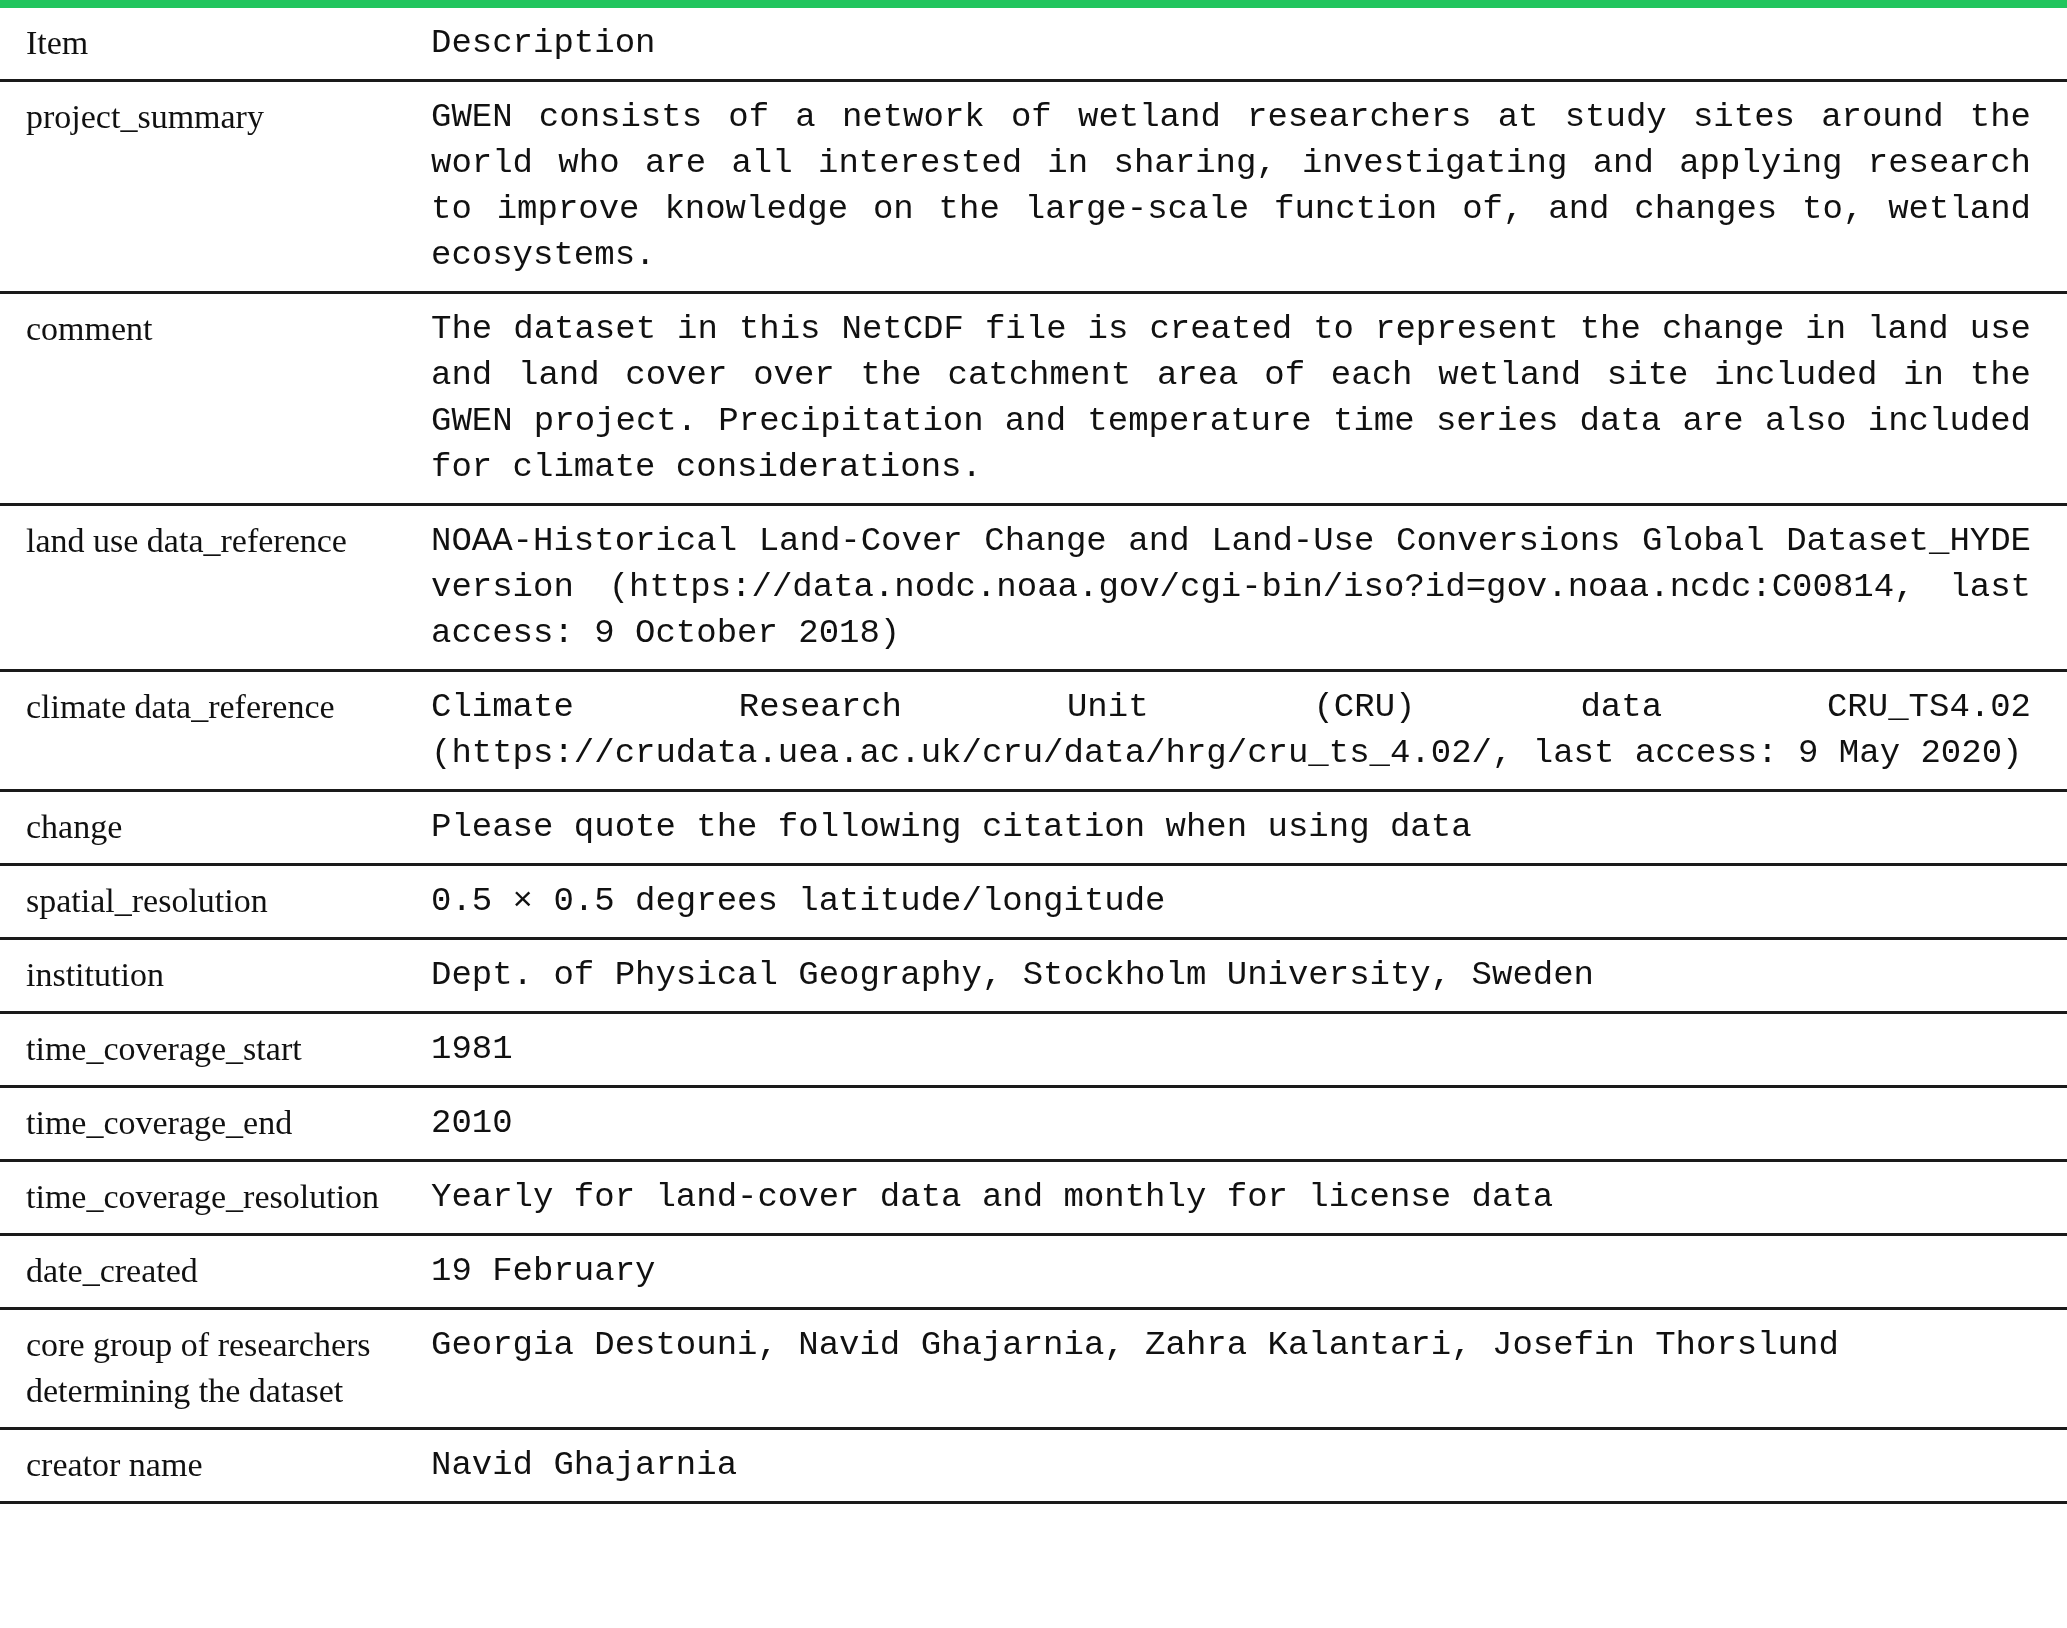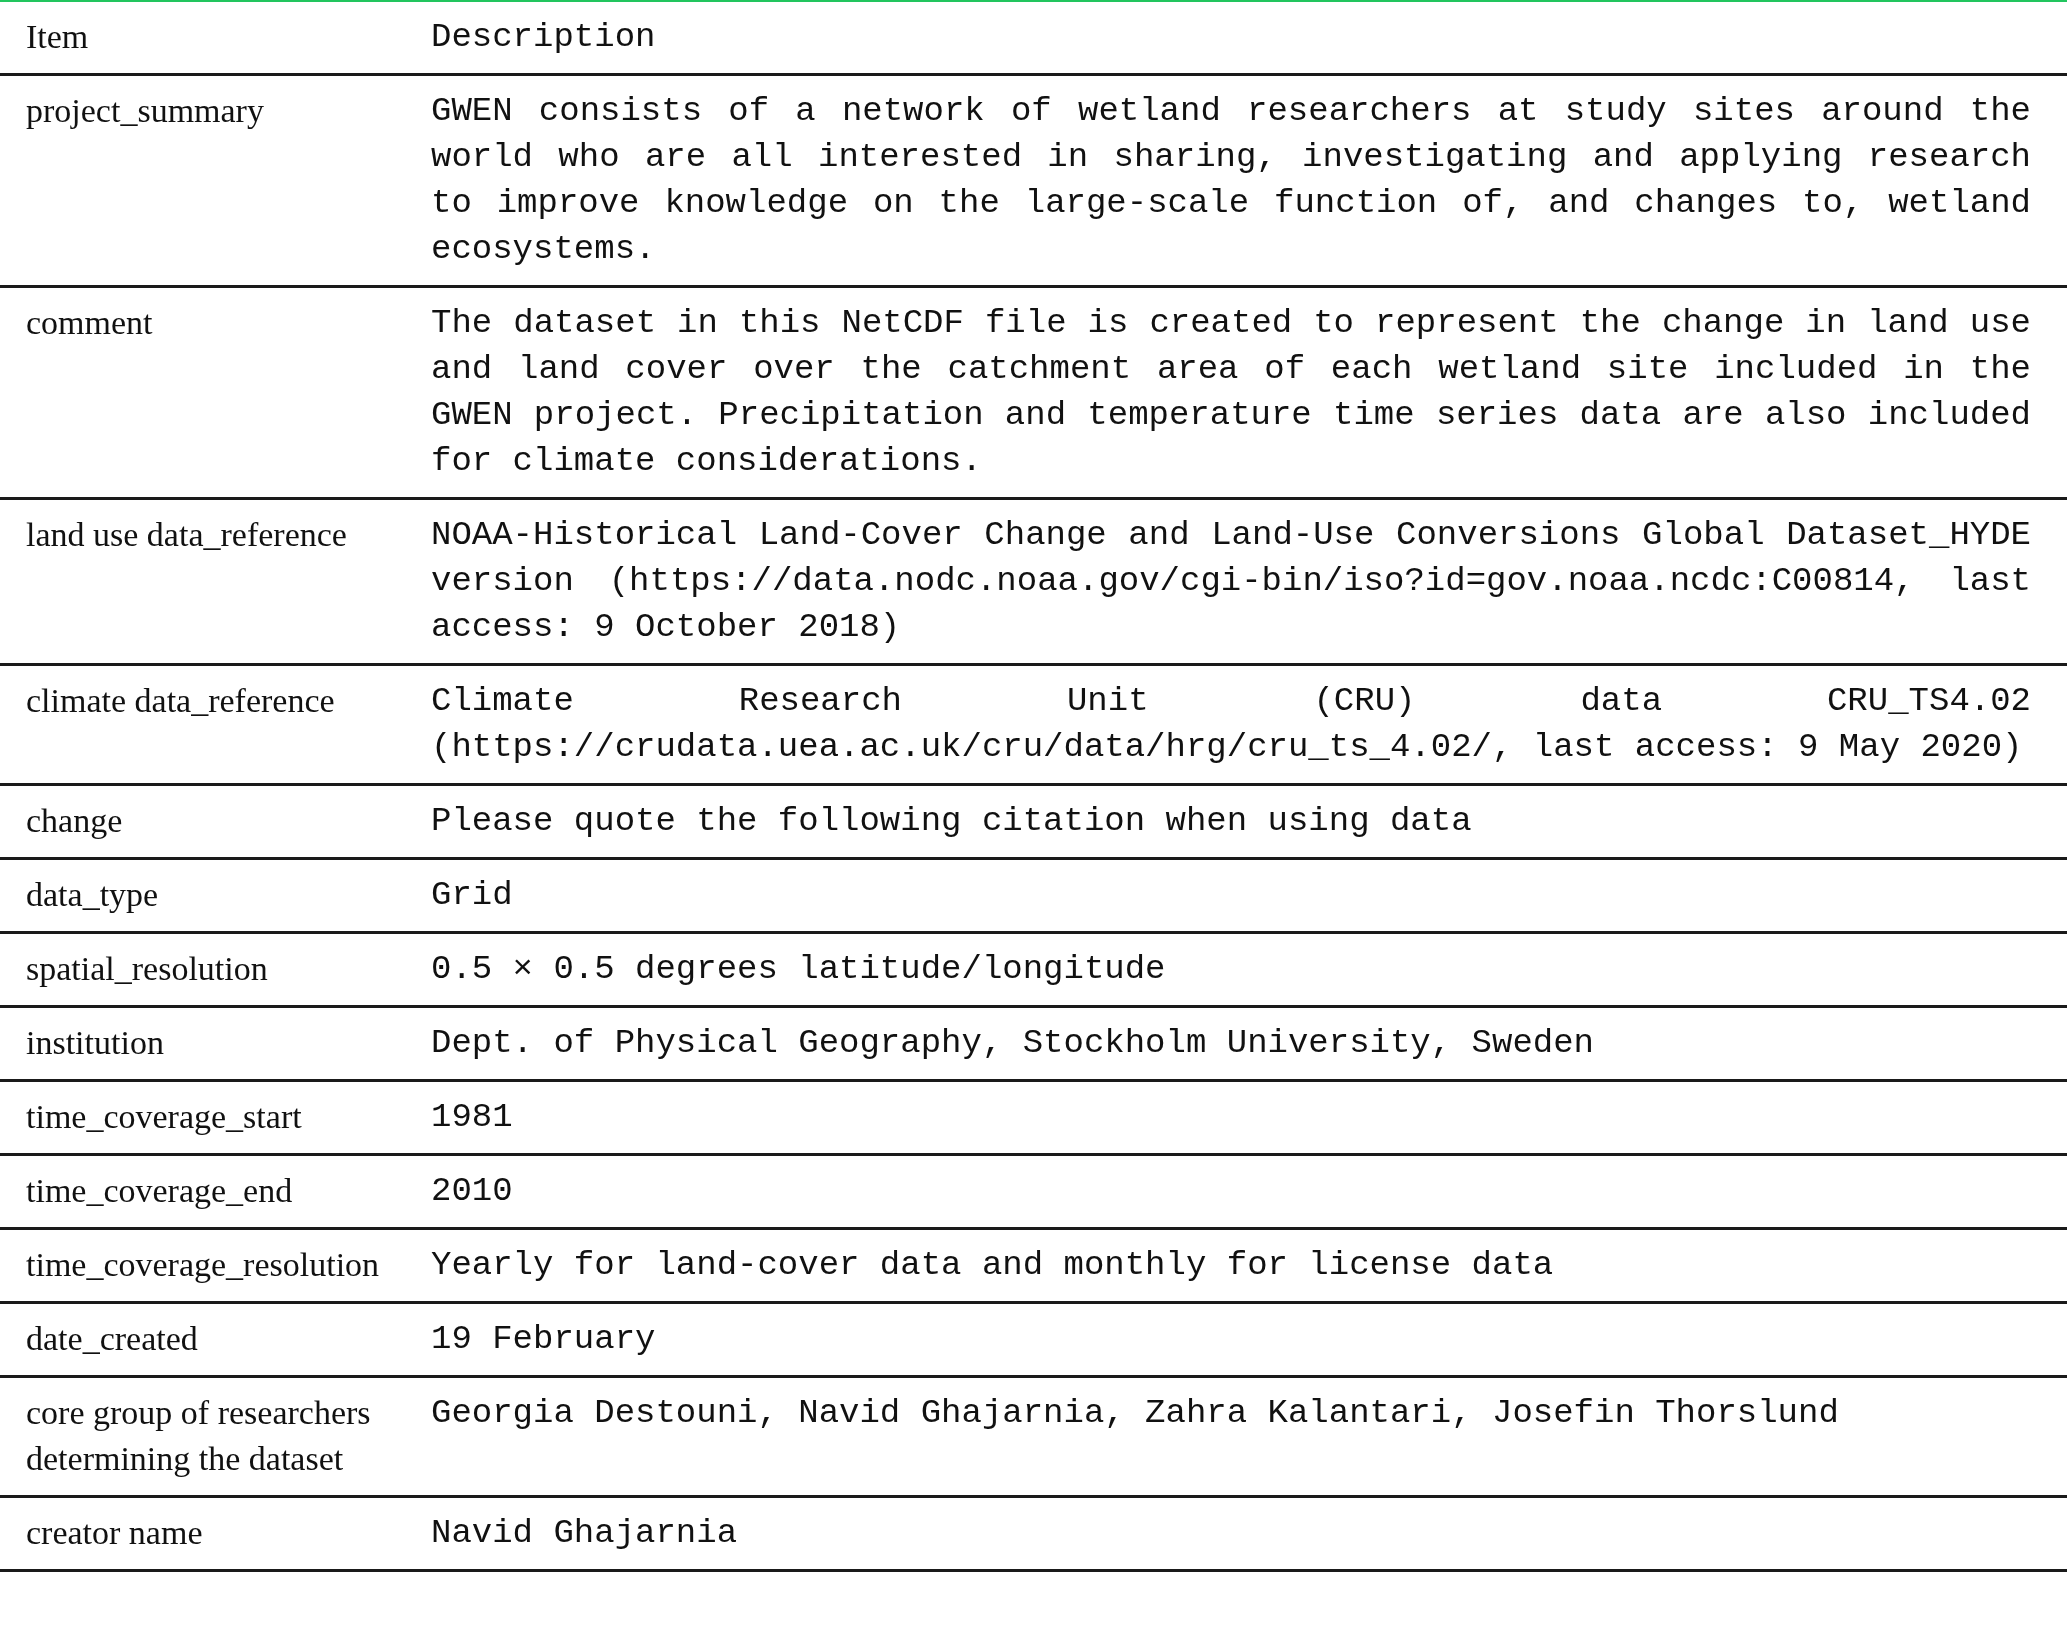--- a/index.html
+++ b/index.html
@@ -22,21 +22,21 @@
       width: 2067px;
       border-collapse: collapse;
       table-layout: fixed;
     }
     table.meta col.c1 { width: 431px; }
     table.meta col.c2 { width: 1636px; }
     table.meta tr {
       border-bottom: 3px solid #1a1a1a;
     }
     table.meta thead tr {
-      border-top: 2px solid #22c55e;
+      border-top: 8px solid #22c55e;
     }
     table.meta th,
     table.meta td {
       font-weight: normal;
       text-align: left;
       vertical-align: top;
       font-size: 34px;
       line-height: 46px;
       padding: 12px 0 13px 0;
     }
@@ -84,24 +84,20 @@
       </tr>
       <tr>
         <td class="item">climate data_reference</td>
         <td class="desc justify">Climate Research Unit (CRU) data CRU_TS4.02 (https://crudata.uea.ac.uk/cru/data/hrg/cru_ts_4.02/, last access: 9 May 2020)</td>
       </tr>
       <tr>
         <td class="item">change</td>
         <td class="desc">Please quote the following citation when using data</td>
       </tr>
       <tr>
-        <td class="item">data_type</td>
-        <td class="desc">Grid</td>
-      </tr>
-      <tr>
         <td class="item">spatial_resolution</td>
         <td class="desc">0.5 × 0.5 degrees latitude/longitude</td>
       </tr>
       <tr>
         <td class="item">institution</td>
         <td class="desc">Dept. of Physical Geography, Stockholm University, Sweden</td>
       </tr>
       <tr>
         <td class="item">time_coverage_start</td>
         <td class="desc">1981</td>

